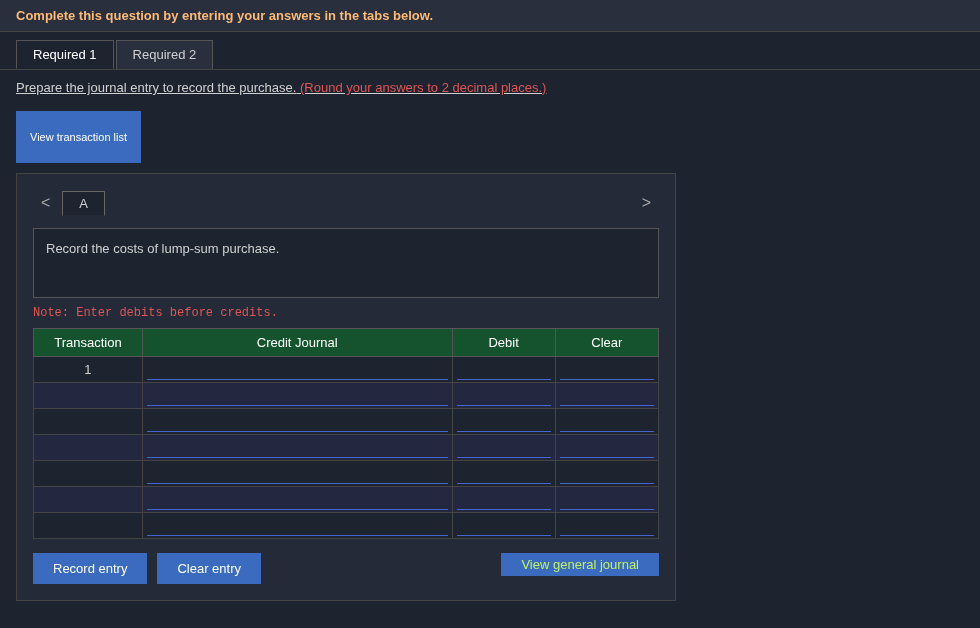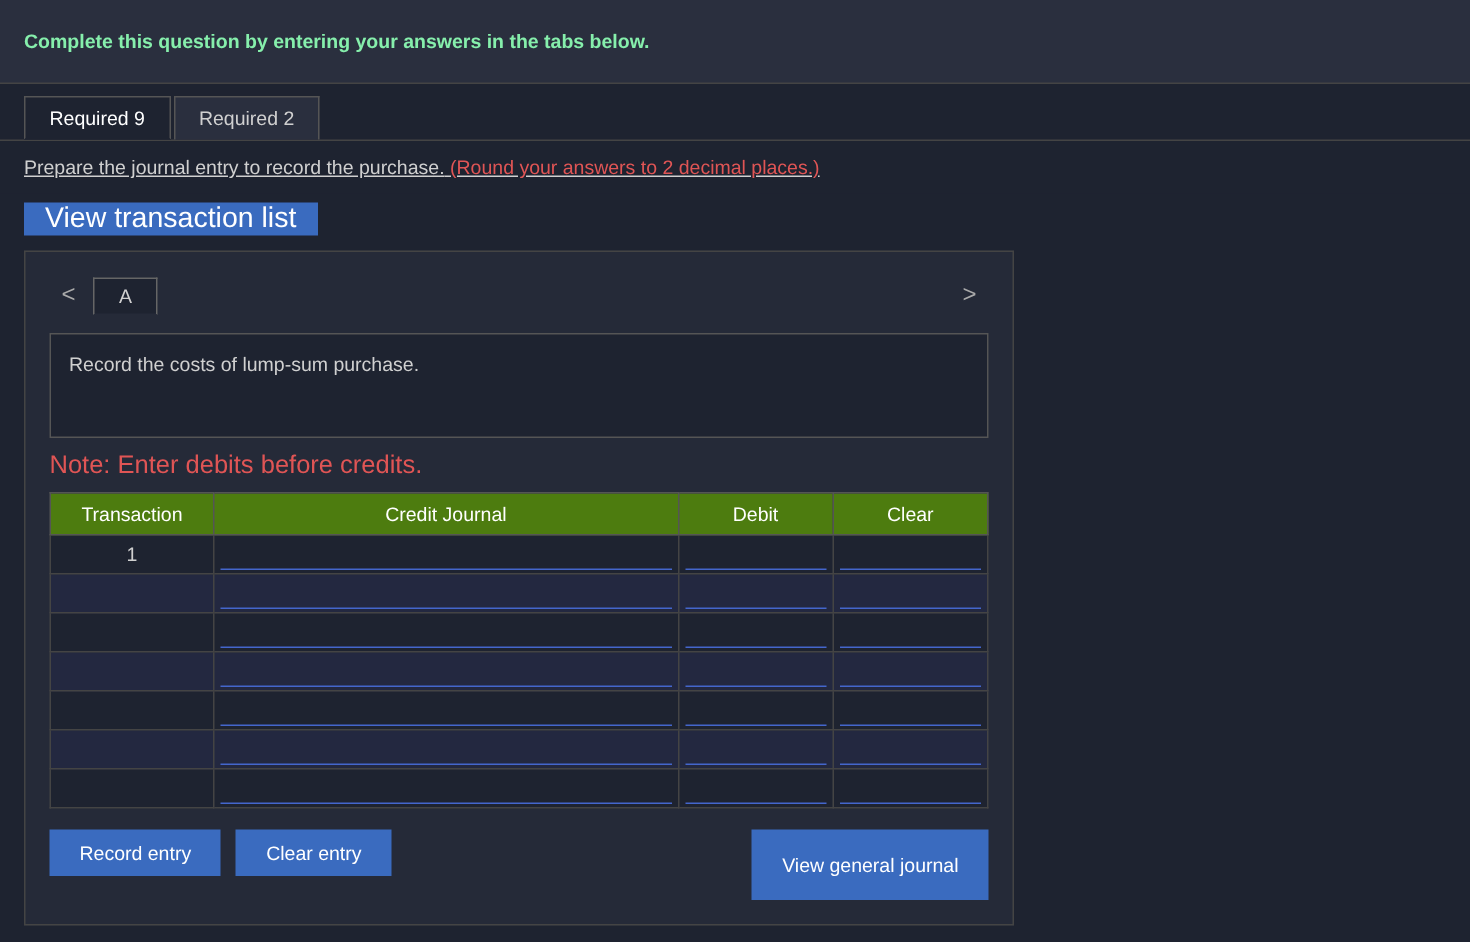--- a/index.html
+++ b/index.html
@@ -8,23 +8,23 @@
       color: #d0d0d0;
       font-family: Arial, sans-serif;
       font-size: 13px;
       width: 980px;
       min-height: 628px;
     }
 
     .top-banner {
       background-color: #2a2f3e;
       border-bottom: 1px solid #444;
-      padding: 20px 16px;
-      font-size: 13px;
-      color: #86efac;
+      padding: 8px 16px;
+      font-size: 13px;
+      color: #fdba74;
     }
 
     .tabs-row {
       display: flex;
       background-color: #1e2330;
       border-bottom: 1px solid #444;
       padding: 8px 16px 0 16px;
     }
 
     .tab {
@@ -52,26 +52,26 @@
       text-decoration: underline;
     }
 
     .instruction-row .highlight {
       color: #e05555;
     }
 
     .view-transaction-btn {
       display: inline-block;
       margin: 6px 16px 10px 16px;
-      padding: 0 14px;
+      padding: 20px 14px;
       background-color: #3a6bbf;
       color: #fff;
       border: none;
       cursor: pointer;
-      font-size: 19px;
+      font-size: 11px;
     }
 
     .worksheet-container {
       background-color: #252a38;
       border: 1px solid #444;
       margin: 0 16px 20px 16px;
       padding: 16px;
       max-width: 660px;
     }
 
@@ -110,32 +110,33 @@
       background-color: #1e2330;
       padding: 12px;
       margin-bottom: 8px;
       min-height: 70px;
       color: #d0d0d0;
       font-size: 13px;
     }
 
     .note-text {
       color: #e05555;
-      font-size: 17px;
+      font-size: 12px;
       margin-bottom: 8px;
+      font-family: Liberation Mono, monospace;
     }
 
     .journal-table {
       width: 100%;
       border-collapse: collapse;
       margin-bottom: 14px;
     }
 
     .journal-table thead tr {
-      background-color: #4d7c0f;
+      background-color: #14532d;
       color: #fff;
     }
 
     .journal-table thead th {
       padding: 6px 8px;
       text-align: center;
       font-weight: normal;
       font-size: 13px;
       border: 1px solid #555;
     }
@@ -191,41 +192,41 @@
       padding: 8px 20px;
       background-color: #3a6bbf;
       color: #fff;
       border: none;
       cursor: pointer;
       font-size: 13px;
     }
 
     .btn-view-journal {
       margin-left: auto;
-      padding: 16px 20px;
+      padding: 4px 20px;
       background-color: #3a6bbf;
-      color: #ffffff;
+      color: #bef264;
       border: none;
       cursor: pointer;
       font-size: 13px;
     }
   </style>
 </head>
 <body>
 
 
 
 
 <div class="top-banner">
   <strong>Complete this question by entering your answers in the tabs below.</strong>
 </div>
 
 
 <div class="tabs-row">
-  <div class="tab active">Required 9</div>
+  <div class="tab active">Required 1</div>
   <div class="tab">Required 2</div>
 </div>
 
 
 <div class="instruction-row">
   <span>Prepare the journal entry to record the purchase.</span>
   <span class="highlight">(Round your answers to 2 decimal places.)</span>
 </div>
 
 

